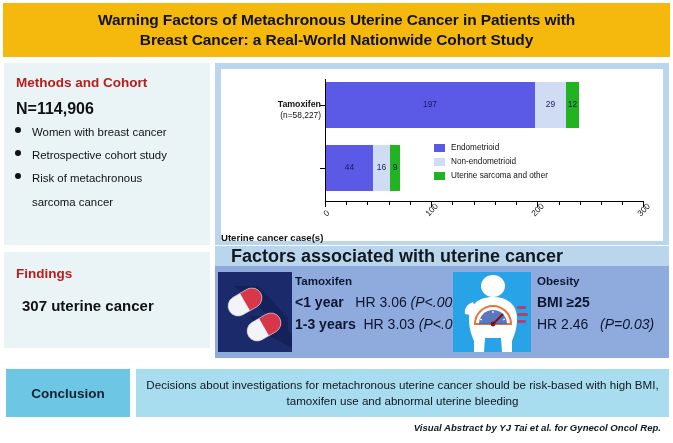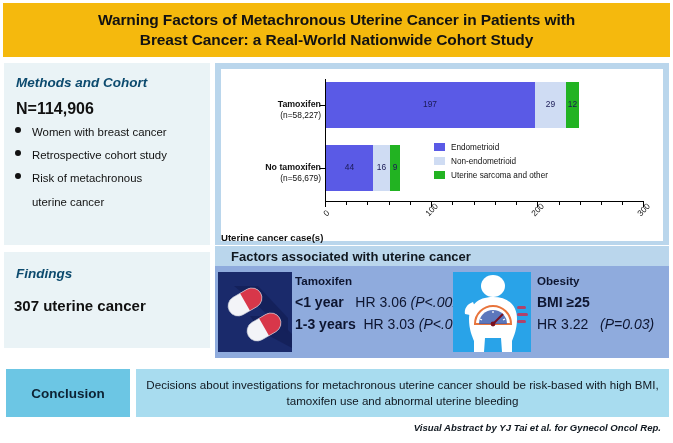--- a/index.html
+++ b/index.html
@@ -19,37 +19,37 @@
   .title-text{
     font-size:15.5px;font-weight:bold;line-height:1.32;color:#121212;
     padding:0 16px;letter-spacing:-0.1px;
   }
 
   
   .methods-panel{
     position:absolute;left:4px;top:63px;width:206px;height:182px;
     background:#eaf3f6;padding:8px 10px 0 10px;box-sizing:border-box;
   }
-  .panel-head{font-size:13.5px;font-weight:bold;color:#0c4a6e;margin:4px 0 0 2px;font-style:italic;}
+  .panel-head{font-size:13.5px;font-weight:bold;color:#b91c1c;margin:4px 0 0 2px;}
   .bignum{font-size:16px;font-weight:bold;color:#111;margin:10px 0 4px 2px;}
   .bullets{list-style:none;margin:6px 0 0 0;padding:0;}
   .bullets li{
     font-size:11.4px;color:#111;line-height:1.42;margin-bottom:7px;
     padding-left:18px;position:relative;
   }
   .bullets li .dot{
     position:absolute;left:1px;top:3px;width:6px;height:6px;border-radius:50%;
     background:#111;display:block;
   }
 
   .findings-panel{
     position:absolute;left:4px;top:252px;width:206px;height:96px;
     background:#eaf3f6;padding:10px 10px 0 10px;box-sizing:border-box;
   }
-  .findings-val{font-size:15px;font-weight:bold;margin:16px 0 0 0;color:#111;}
+  .findings-val{font-size:15px;font-weight:bold;margin:16px 0 0 8px;color:#111;}
 
   
   .concl-label{
     position:absolute;left:6px;top:369px;width:124px;height:48px;
     background:#6cc6e4;display:flex;align-items:center;justify-content:center;
   }
   .concl-label span{font-size:13.5px;font-weight:bold;color:#0d2233;}
   .concl-body{
     position:absolute;left:136px;top:369px;width:533px;height:48px;
     background:#a8dcef;display:flex;align-items:center;justify-content:center;
@@ -93,31 +93,31 @@
   .bar-seg{position:absolute;box-sizing:border-box;}
   .bar-val{
     position:absolute;font-size:8.4px;color:#1a1a55;
     text-align:center;white-space:nowrap;
   }
   .seg-endo{background:#5a5ae6;}
   .seg-nonendo{background:#cfdcf3;}
   .seg-sarc{background:#22b322;}
 
   .legend{position:absolute;}
-  .legend-row{display:flex;margin-bottom:5px;}
+  .legend-row{display:flex;align-items:center;margin-bottom:5px;}
   .legend-swatch{width:11px;height:8px;margin-right:6px;flex:none;}
   .legend-text{font-size:8.2px;color:#111;white-space:nowrap;}
 
   
   .factors-head{
     position:absolute;left:215px;top:246px;width:454px;height:20px;
     background:#bad6ec;display:flex;align-items:center;
     padding-left:16px;box-sizing:border-box;
   }
-  .factors-head span{font-size:13px;font-weight:bold;color:#101820;}
+  .factors-head span{font-size:18px;font-weight:bold;color:#101820;}
 
   .factors-row{
     position:absolute;left:215px;top:266px;width:454px;height:92px;
     background:#8fabdd;
   }
 
   .icon-pill-box{
     position:absolute;left:3px;top:6px;width:74px;height:80px;
     background:#1a2a6b;overflow:hidden;
   }
@@ -157,40 +157,36 @@
       </li>
       <li>
         <span class="dot"></span>
         <span>Retrospective cohort study</span>
       </li>
       <li>
         <span class="dot"></span>
         <span>Risk of metachronous</span>
       </li>
       <li style="padding-left:18px;">
-        <span>uterine cancer</span>
+        <span>sarcoma cancer</span>
       </li>
     </ul>
   </div>
 
   <div class="findings-panel">
     <div class="panel-head">Findings</div>
     <div class="findings-val">307 uterine cancer</div>
   </div>
 
   <div class="chart-card">
     <div class="chart-inner">
 
       <div class="cat-label" style="left:6px;top:30px;width:94px;">
         <b>Tamoxifen</b>
         <i>(n=58,227)</i>
-      </div>
-      <div class="cat-label" style="left:6px;top:93px;width:94px;">
-        <b>No tamoxifen</b>
-        <i>(n=56,679)</i>
       </div>
 
       <div class="axis-v" style="left:104px;top:10px;height:122px;"></div>
       <div class="axis-h" style="left:104px;top:132px;width:318px;"></div>
 
       <div class="axis-h" style="left:99px;top:36px;width:6px;"></div>
       <div class="axis-h" style="left:99px;top:99px;width:6px;"></div>
 
       <div class="tickmark" style="left:125px;top:132px;height:4px;"></div>
       <div class="tickmark" style="left:146px;top:132px;height:4px;"></div>
@@ -311,21 +307,21 @@
         <rect x="64" y="34" width="9" height="3" rx="1.5" fill="#b0426b"></rect>
         <rect x="64" y="41" width="11" height="3" rx="1.5" fill="#b0426b"></rect>
         <rect x="64" y="48" width="9" height="3" rx="1.5" fill="#b0426b"></rect>
       </svg>
     </div>
 
     <div class="fc-ob-text">
       <div class="fc-title">Obesity</div>
       <div class="hr-line" style="font-weight:bold;">BMI ≥25</div>
       <div class="hr-line">
-        <span>HR 3.22</span>
+        <span>HR 2.46</span>
         &nbsp;&nbsp;<em>(P=0.03)</em>
       </div>
     </div>
 
   </div>
 
   <div class="concl-label">
     <span>Conclusion</span>
   </div>
   <div class="concl-body">

